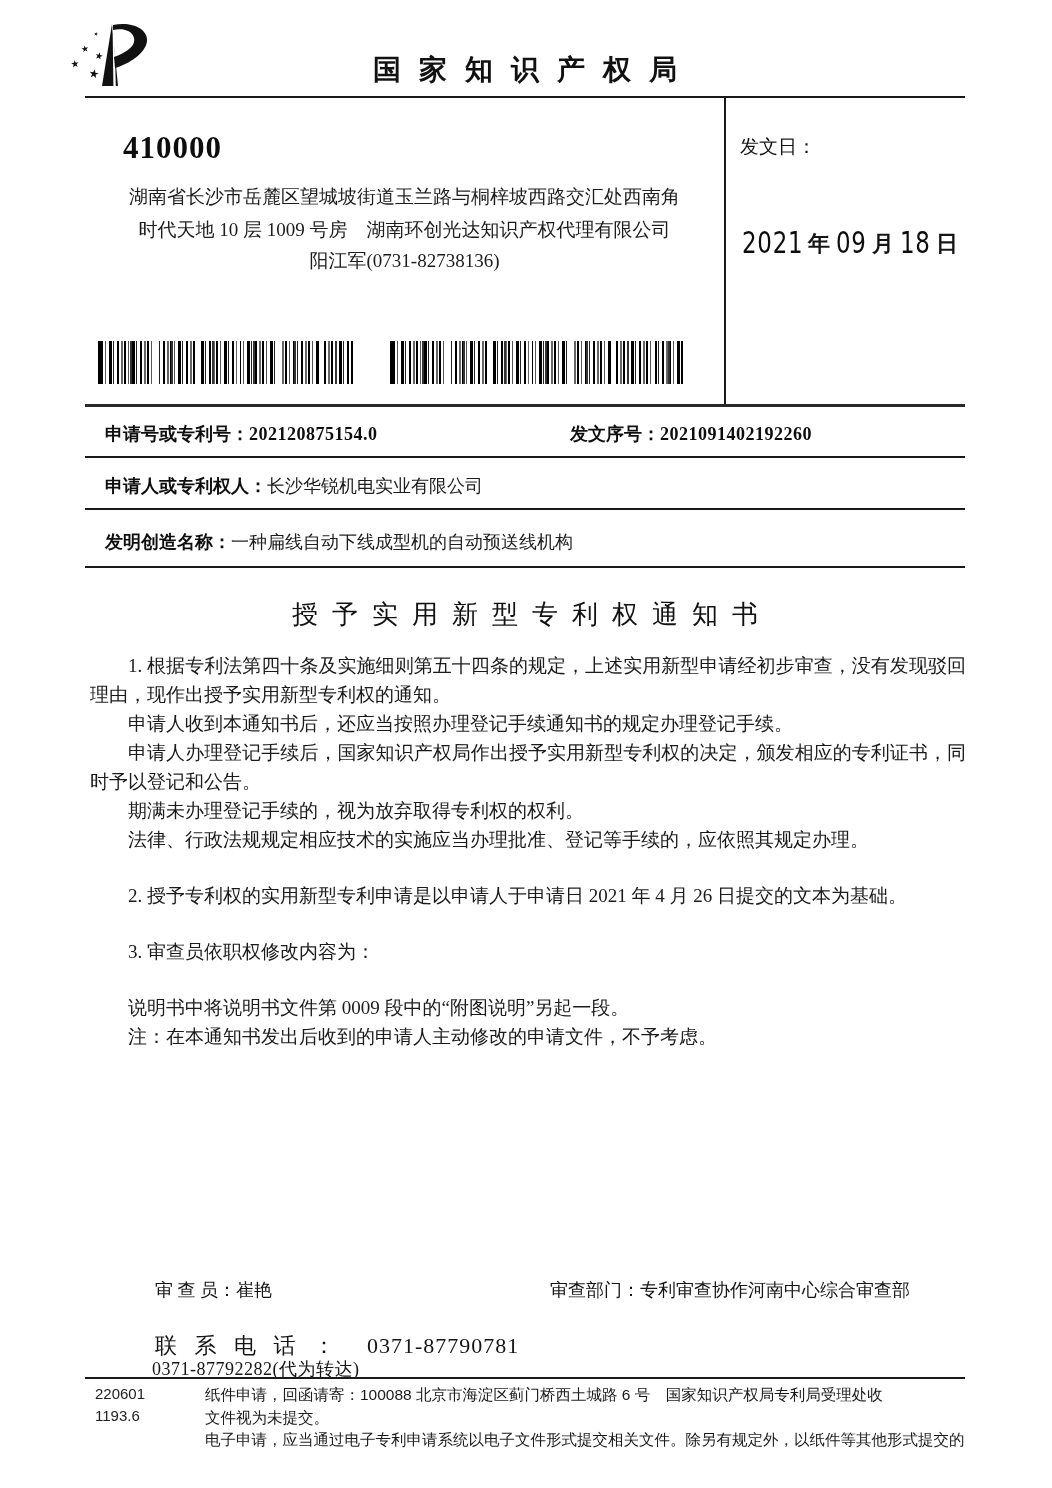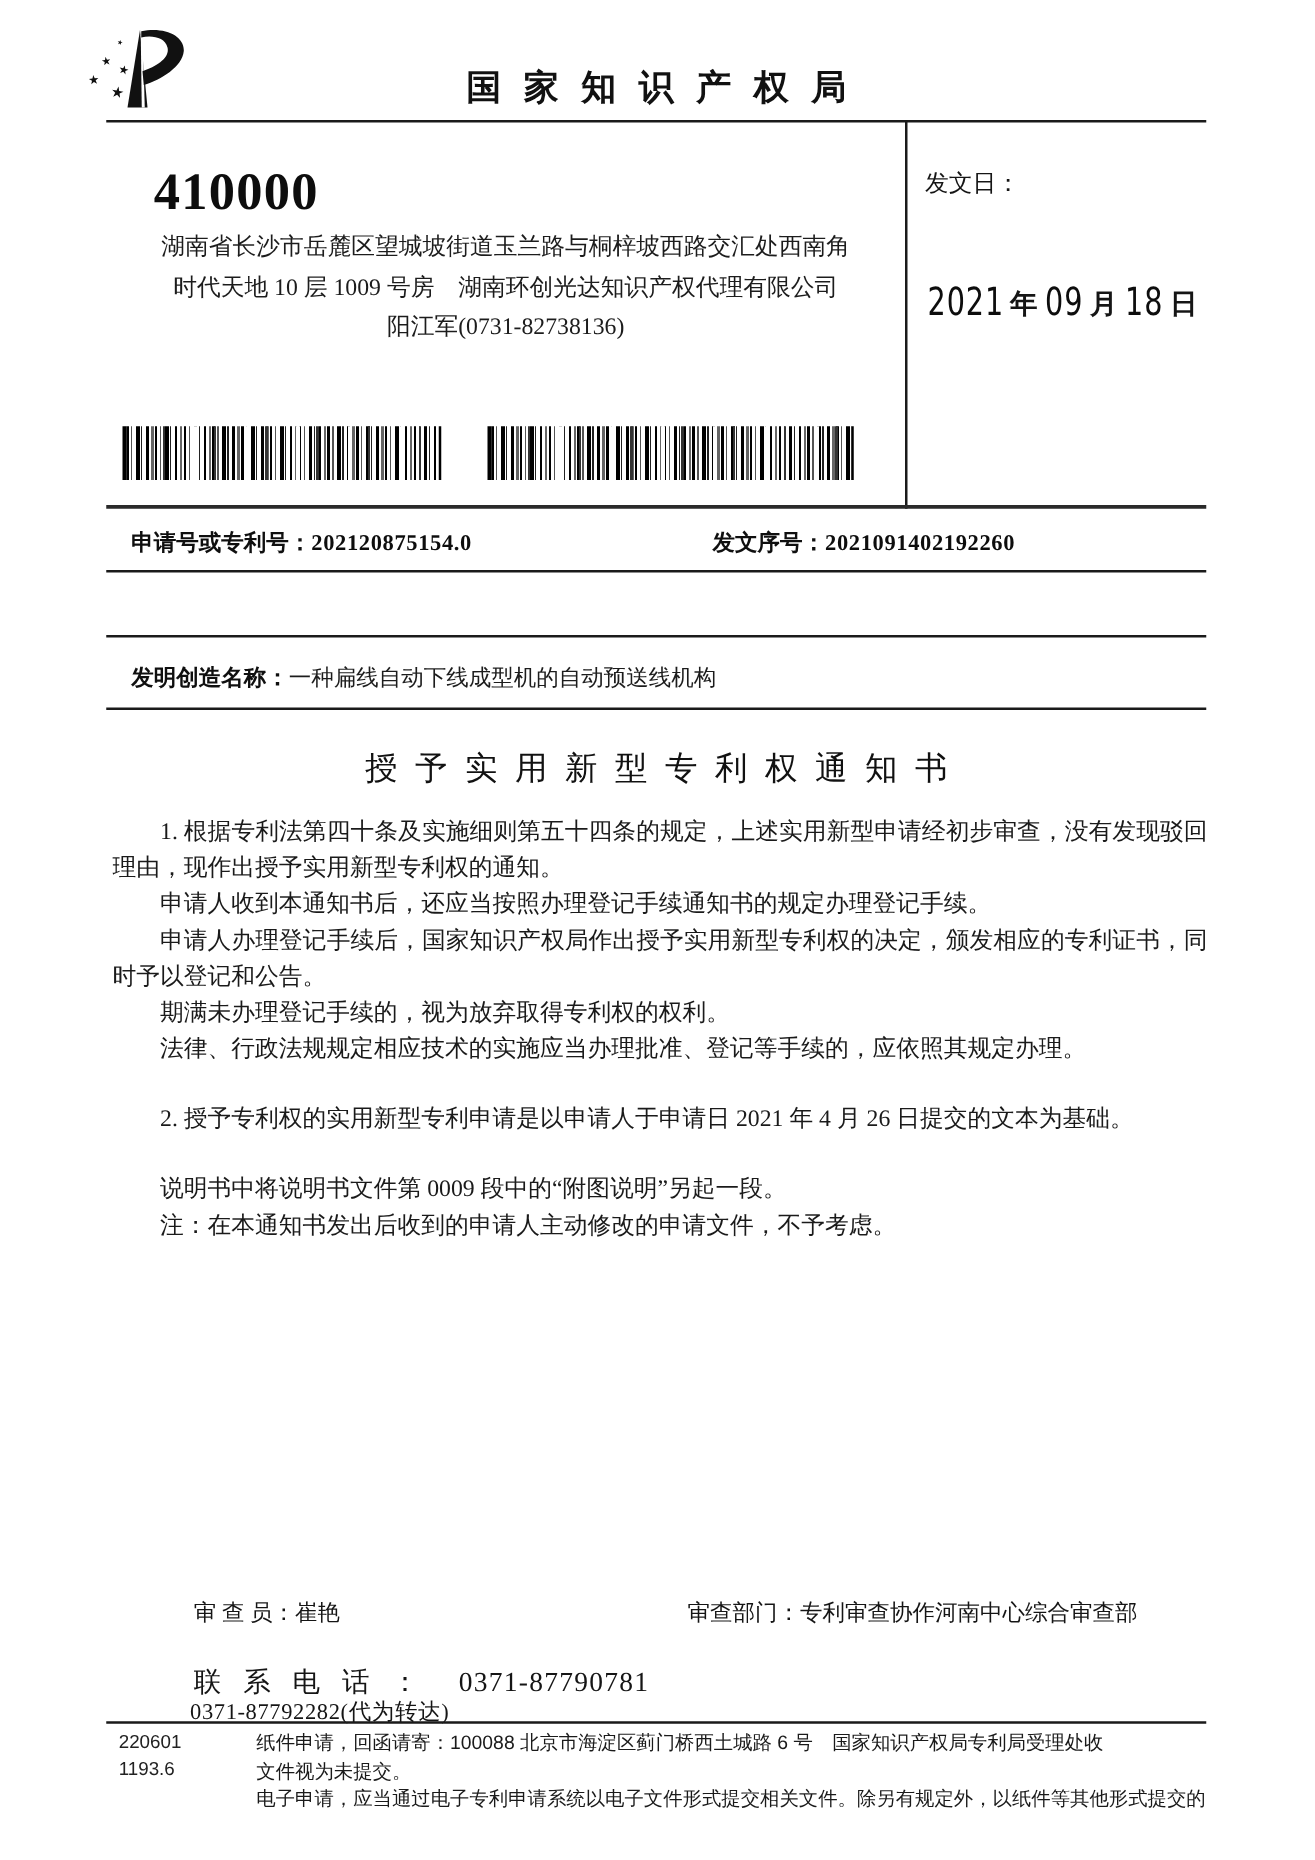--- a/index.html
+++ b/index.html
@@ -26,21 +26,21 @@
   .agency-title{
     position:absolute;left:85px;top:51px;width:880px;
     text-align:center;
     font-family:"Liberation Sans","DejaVu Sans",sans-serif;
     font-weight:bold;font-size:28px;letter-spacing:18px;text-indent:18px;
     color:#111;
   }
 
   .postal{
     position:absolute;left:123px;top:130px;
-    font-weight:bold;font-size:42px;letter-spacing:1px;color:#0d0d0d;
+    font-weight:bold;font-size:31px;letter-spacing:1px;color:#0d0d0d;
   }
   .addr{position:absolute;left:85px;width:639px;text-align:center;font-size:19px;color:#1c1c1c;}
   .addr1{top:184px;}
   .addr2{top:217px;}
   .addr3{top:248px;}
 
   .date-label{position:absolute;left:740px;top:134px;font-size:19px;}
   .date-value{position:absolute;left:742px;top:224px;white-space:nowrap;}
   .dd{
     display:inline-block;white-space:nowrap;
@@ -146,34 +146,36 @@
   <div class="date-value"><span class="dd w4">2021</span><span class="du">年</span><span class="dd w2">09</span><span class="du">月</span><span class="dd w2">18</span><span class="du">日</span></div>
 
   <div class="barcode barcode1"></div>
   <div class="barcode barcode2"></div>
   <div class="hr hr-mid"></div>
 
   <div class="field-row rowA1"><span class="f-label">申请号或专利号：</span><span class="f-num">202120875154.0</span></div>
   <div class="field-row rowA2"><span class="f-label">发文序号：</span><span class="f-num">2021091402192260</span></div>
   <div class="hr hr-rowA"></div>
 
+  <div class="field-row rowB"><span class="f-label">申请人或专利权人：</span><span class="f-val">长沙华锐机电实业有限公司</span></div>
   <div class="hr hr-rowB"></div>
 
   <div class="field-row rowC"><span class="f-label">发明创造名称：</span><span class="f-val">一种扁线自动下线成型机的自动预送线机构</span></div>
   <div class="hr hr-rowC"></div>
 
   <div class="notice-title">授予实用新型专利权通知书</div>
 
   <div class="body-block">
     <p>1. 根据专利法第四十条及实施细则第五十四条的规定，上述实用新型申请经初步审查，没有发现驳回理由，现作出授予实用新型专利权的通知。</p>
     <p>申请人收到本通知书后，还应当按照办理登记手续通知书的规定办理登记手续。</p>
     <p>申请人办理登记手续后，国家知识产权局作出授予实用新型专利权的决定，颁发相应的专利证书，同时予以登记和公告。</p>
     <p>期满未办理登记手续的，视为放弃取得专利权的权利。</p>
     <p>法律、行政法规规定相应技术的实施应当办理批准、登记等手续的，应依照其规定办理。</p>
     <p class="gap">2. 授予专利权的实用新型专利申请是以申请人于申请日 2021 年 4 月 26 日提交的文本为基础。</p>
+    <p class="gap">3. 审查员依职权修改内容为：</p>
     <p class="gap">说明书中将说明书文件第 0009 段中的“附图说明”另起一段。</p>
     <p>注：在本通知书发出后收到的申请人主动修改的申请文件，不予考虑。</p>
   </div>
 
   <div class="examiner-name"><span>审 查 员：</span><span>崔艳</span></div>
   <div class="examiner-dept"><span>审查部门：</span><span>专利审查协作河南中心综合审查部</span></div>
 
   <div class="phone-row"><span class="phone-label">联 系 电 话 ：</span><span class="phone-num">0371-87790781</span></div>
   <div class="phone2-row">0371-87792282(代为转达)</div>
 

